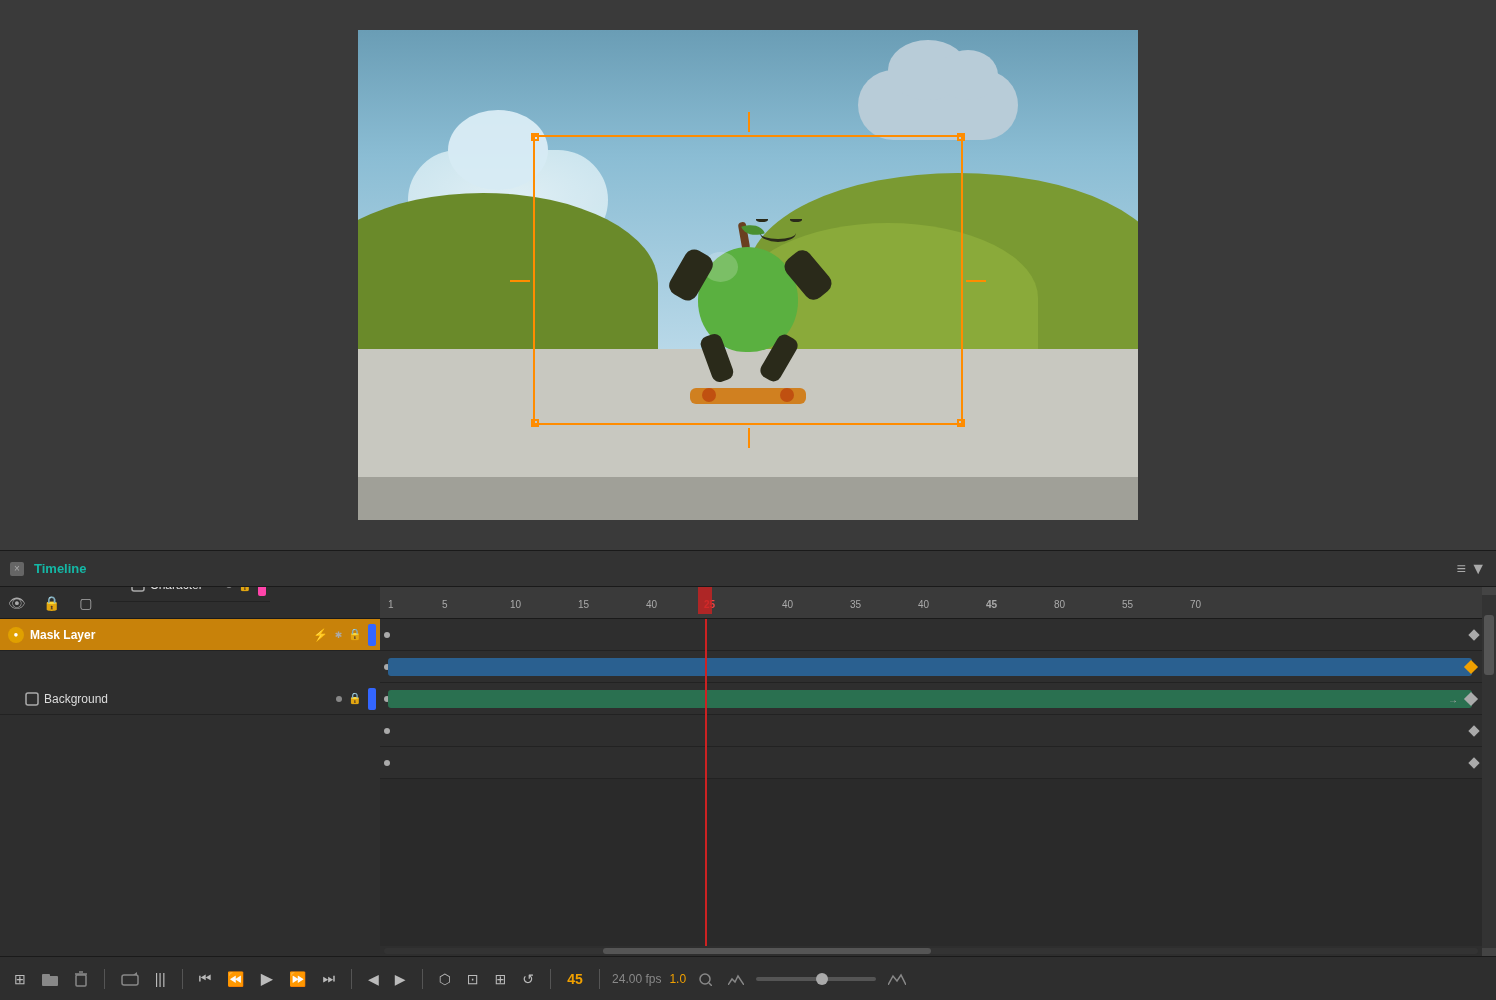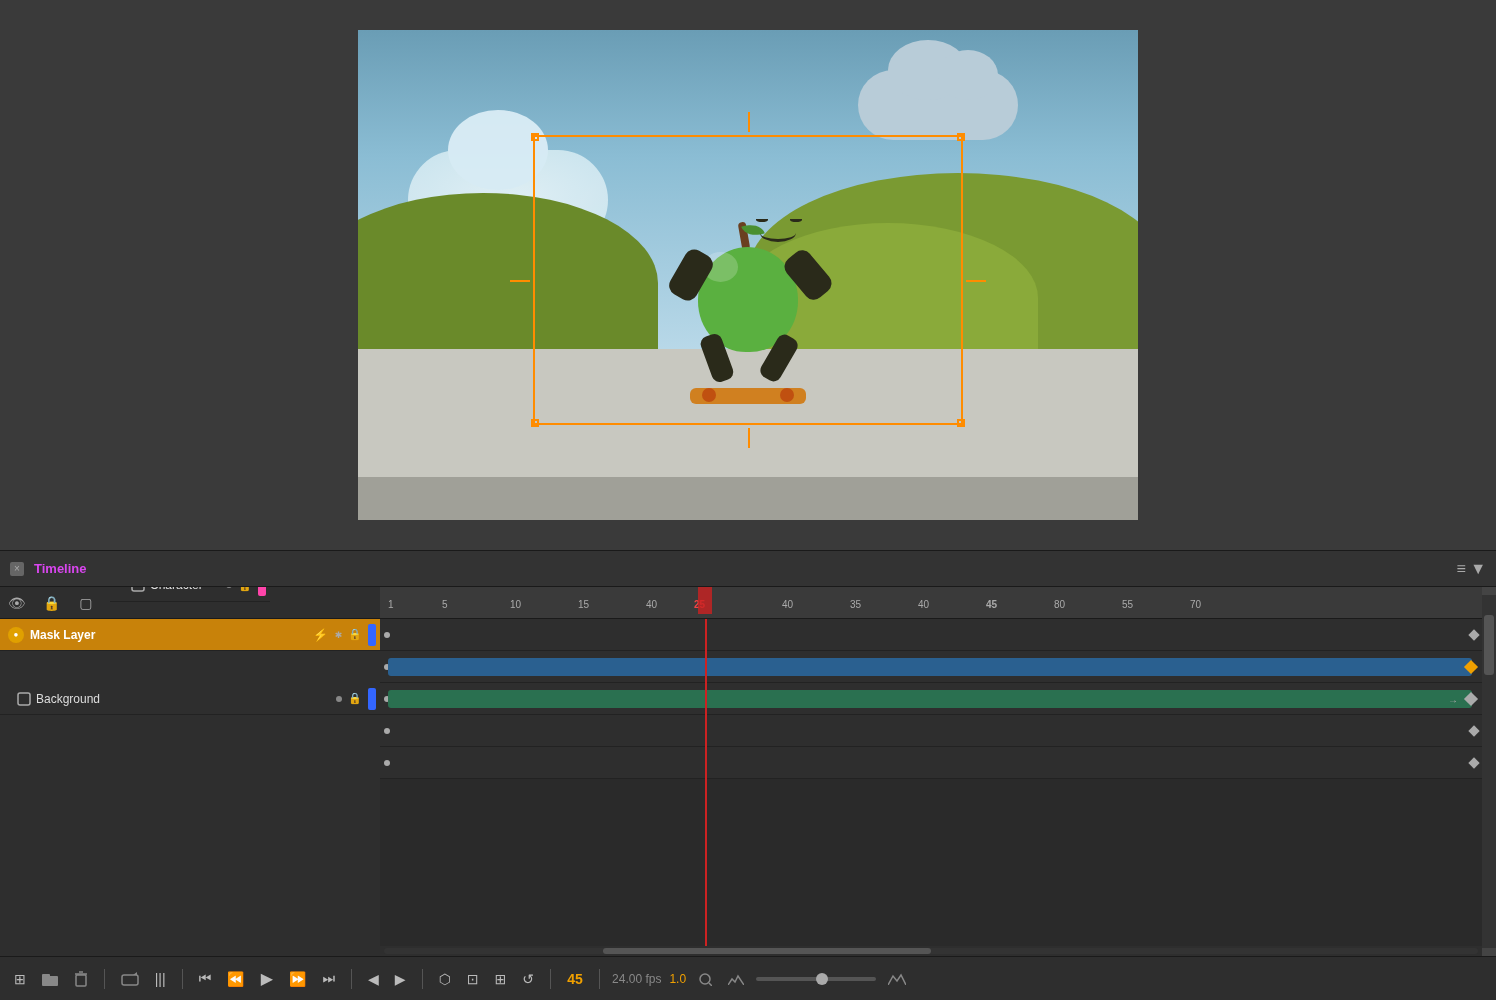--- a/index.html
+++ b/index.html
@@ -324,21 +324,21 @@
       width: 14px; height: 14px;
       background: #666;
       border-radius: 2px;
       margin-right: 10px;
       cursor: pointer;
       display: flex; align-items: center; justify-content: center;
       font-size: 10px; color: #aaa;
     }
 
     .timeline-title {
-      color: #d946ef;
+      color: #14b8a6;
       font-size: 13px;
       font-weight: bold;
     }
 
     .timeline-menu-btn {
       margin-left: auto;
       color: #aaa;
       font-size: 16px;
       cursor: pointer;
     }
@@ -719,21 +719,21 @@
         <span class="layer-name">Character</span>
         <div class="layer-controls">
           <div class="dot"></div>
           <span class="lock-icon">🔒</span>
           <div class="color-swatch" style="background:#ff44aa;"></div>
         </div>
       </div>
 
 
 
-      <div class="layer-row background-layer" style="padding-left:16px;">
+      <div class="layer-row background-layer" style="padding-left:24px;">
         <svg width="16" height="16" style="margin-right:4px;">
           <rect x="2" y="2" width="12" height="12" rx="2" fill="none" stroke="#aaa" stroke-width="1.5"></rect>
         </svg>
         <span class="layer-name">Background</span>
         <div class="layer-controls">
           <div class="dot"></div>
           <span class="lock-icon">🔒</span>
           <div class="color-swatch" style="background:#3366ff;"></div>
         </div>
       </div>
@@ -743,21 +743,21 @@
     <div class="frames-area">
 
       <div class="ruler-bar" style="position:relative; overflow:hidden;">
 
         <div style="position:relative; width:100%; height:100%;">
           <span class="ruler-number" style="left:8px;">1</span>
           <span class="ruler-number" style="left:62px;">5</span>
           <span class="ruler-number" style="left:130px;">10</span>
           <span class="ruler-number" style="left:198px;">15</span>
           <span class="ruler-number" style="left:266px;">40</span>
-          <span class="ruler-number" style="left:314px; color:#ee4444; font-weight:bold;">25</span>
+          <span class="ruler-number" style="left:324px; color:#ee4444; font-weight:bold;">25</span>
           <span class="ruler-number" style="left:402px;">40</span>
           <span class="ruler-number" style="left:470px;">35</span>
           <span class="ruler-number" style="left:538px;">40</span>
           <span class="ruler-number" style="left:606px;font-weight:bold;">45</span>
           <span class="ruler-number" style="left:674px;">80</span>
           <span class="ruler-number" style="left:742px;">55</span>
           <span class="ruler-number" style="left:810px;">70</span>
 
           <div style="position:absolute; left:318px; top:0; width:14px; height:100%; background:#cc2222; opacity:0.8; z-index:5;">
           </div>

